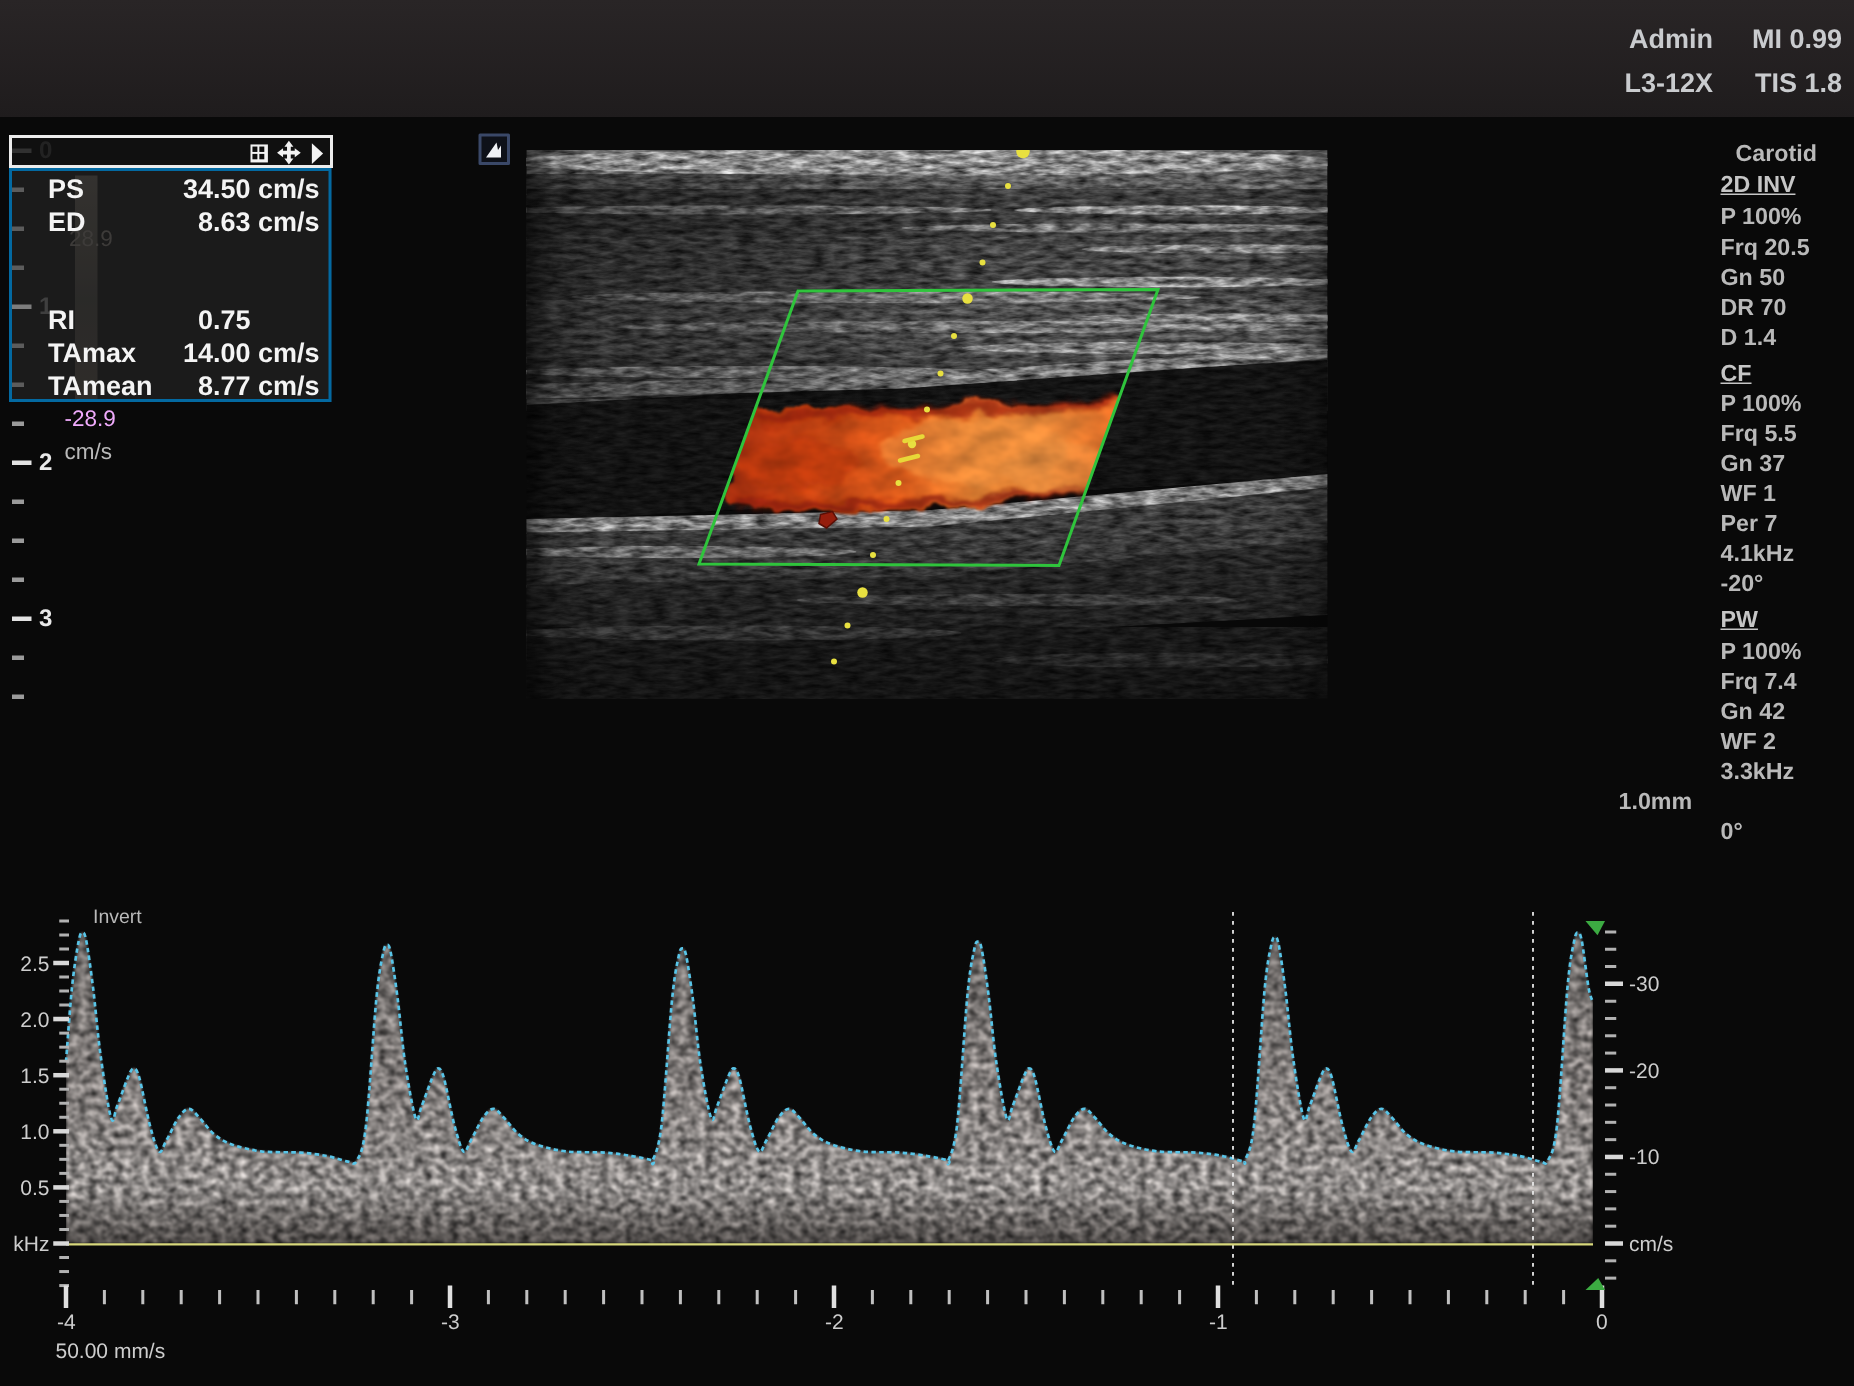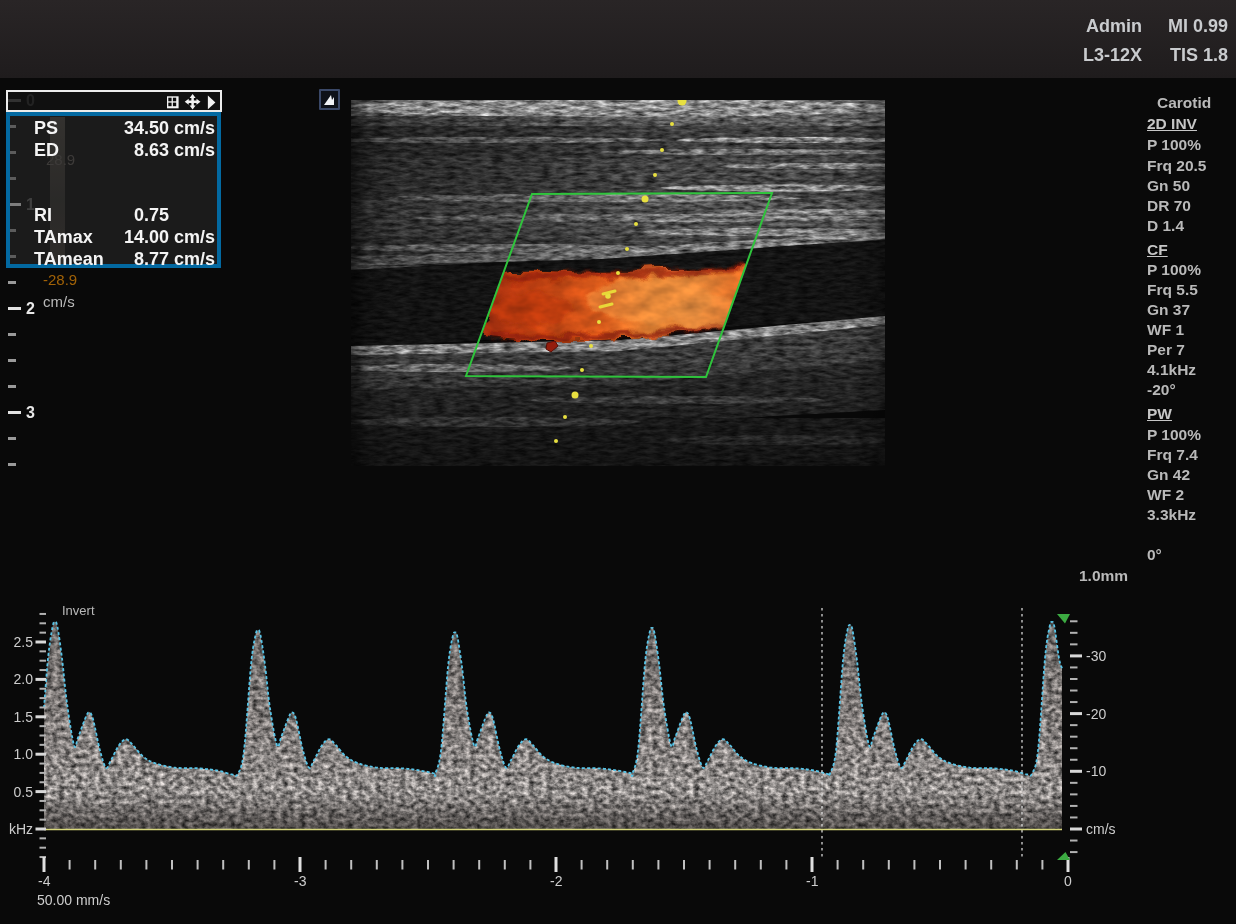--- a/index.html
+++ b/index.html
@@ -3,21 +3,21 @@
 <meta charset="utf-8">
 <style>
   html,body{margin:0;padding:0;background:#090909;width:1236px;height:924px;overflow:hidden;}
   *{font-family:"Liberation Sans",sans-serif;box-sizing:border-box;}
   .abs{position:absolute;}
   #stage{position:relative;width:1236px;height:924px;background:#090909;}
   #topbar{left:0;top:0;width:1236px;height:78px;background:linear-gradient(#292526,#1f1c1d);}
   #logo{left:14px;top:26px;font-size:30px;font-weight:normal;color:#c6c5c3;letter-spacing:0.5px;-webkit-text-stroke:0.5px #c6c5c3;}
   .tinfo{color:#c9cbce;font-size:18px;font-weight:bold;line-height:29px;text-align:right;}
   #ptitle{left:6px;top:90px;width:216px;height:22px;border:2px solid #ececec;background:rgba(18,18,18,0.85);}
-  #pbox{left:6px;top:112px;width:215px;height:156px;border:4px solid #0369a1;background:rgba(42,42,42,0.55);}
+  #pbox{left:6px;top:112px;width:215px;height:156px;border:2px solid #0369a1;background:rgba(42,42,42,0.55);}
   .mrow{position:absolute;width:213px;height:22px;color:#f4f4f4;font-size:18px;font-weight:bold;}
   .mlab{position:absolute;left:24px;}
   .mval{position:absolute;right:54px;width:80px;text-align:right;}
   .munit{position:absolute;left:164px;}
   .rp{position:absolute;color:#b9b9b9;font-size:15.5px;font-weight:bold;white-space:nowrap;}
   .rph{text-decoration:underline;color:#c6c6c6;}
   .tick{position:absolute;background:#9a9a9a;}
   .dlab{position:absolute;color:#e8e8e8;font-size:16px;font-weight:bold;}
 </style>
 </head>
@@ -164,21 +164,21 @@
       <div class="tick" style="left:8px;top:437px;width:8px;height:2.5px;"></div>
       <div class="tick" style="left:8px;top:463px;width:8px;height:2.5px;"></div>
       <div class="dlab" style="left:26px;top:92px;color:#828282;">0</div>
       <div class="dlab" style="left:26px;top:196px;color:#5a5a5a;">1</div>
       <div class="dlab" style="left:26px;top:300px;">2</div>
       <div class="dlab" style="left:26px;top:404px;">3</div>
     </div>
 
   <div class="abs" style="left:50px;top:117px;width:15px;height:149px;background:linear-gradient(#403c36,#312e2a 45%,#2c2a27 55%,#363029);"></div>
   <div class="abs" style="left:46px;top:103px;color:#55504c;font-size:15px;margin-top:48px;">28.9</div>
-  <div class="abs" style="left:43px;top:271px;color:#a16207;font-size:15px;">-28.9</div>
+  <div class="abs" style="left:43px;top:271px;color:#f0abfc;font-size:15px;">-28.9</div>
   <div class="abs" style="left:43px;top:293px;color:#b9b9b9;font-size:15px;">cm/s</div>
 
   <div class="abs" id="ptitle">
     <svg width="212" height="18" viewBox="0 0 212 18" style="position:absolute;left:0;top:0;">
       <g fill="#f2f2f2">
         <rect x="159" y="4.3" width="11.6" height="12" fill="#f2f2f2"></rect>
         <rect x="160.3" y="5.7" width="3.3" height="3.6" fill="#0d0d0d"></rect>
           <rect x="164.9" y="5.7" width="3.3" height="3.6" fill="#0d0d0d"></rect>
         <rect x="160.3" y="10.6" width="3.3" height="3.6" fill="#0d0d0d"></rect>
           <rect x="164.9" y="10.6" width="3.3" height="3.6" fill="#0d0d0d"></rect>
@@ -228,21 +228,21 @@
     <div class="rp" style="left:1147px;top:321px;">WF 1</div>
     <div class="rp" style="left:1147px;top:341px;">Per 7</div>
     <div class="rp" style="left:1147px;top:361px;">4.1kHz</div>
     <div class="rp" style="left:1147px;top:381px;">-20°</div>
     <div class="rp rph" style="left:1147px;top:405px;">PW</div>
     <div class="rp" style="left:1147px;top:426px;">P 100%</div>
     <div class="rp" style="left:1147px;top:446px;">Frq 7.4</div>
     <div class="rp" style="left:1147px;top:466px;">Gn 42</div>
     <div class="rp" style="left:1147px;top:486px;">WF 2</div>
     <div class="rp" style="left:1147px;top:506px;">3.3kHz</div>
-    <div class="rp" style="left:1079px;top:526px;margin-top:41px;">1.0mm</div>
+    <div class="rp" style="left:1079px;top:526px;">1.0mm</div>
     <div class="rp" style="left:1147px;top:546px;">0°</div>
 
   <div class="abs" id="spec" style="left:0px;top:595px;"><svg width="1236" height="329" viewBox="0 0 1236 329">
 <defs>
   <filter id="specn" x="0%" y="-5%" width="100%" height="110%" color-interpolation-filters="sRGB">
     <feTurbulence type="fractalNoise" baseFrequency="0.17 0.22" numOctaves="3" seed="23" result="n"></feTurbulence>
     <feColorMatrix in="n" type="matrix" values="1 0 0 0 0 1 0 0 0 0 1 0 0 0 0 0 0 0 0 1" result="gn"></feColorMatrix>
     <feComposite in="SourceGraphic" in2="gn" operator="arithmetic" k1="1.8" k2="0.05" k3="0" k4="0" result="sp"></feComposite>
     <feGaussianBlur in="sp" stdDeviation="0.55"></feGaussianBlur>
   </filter>

